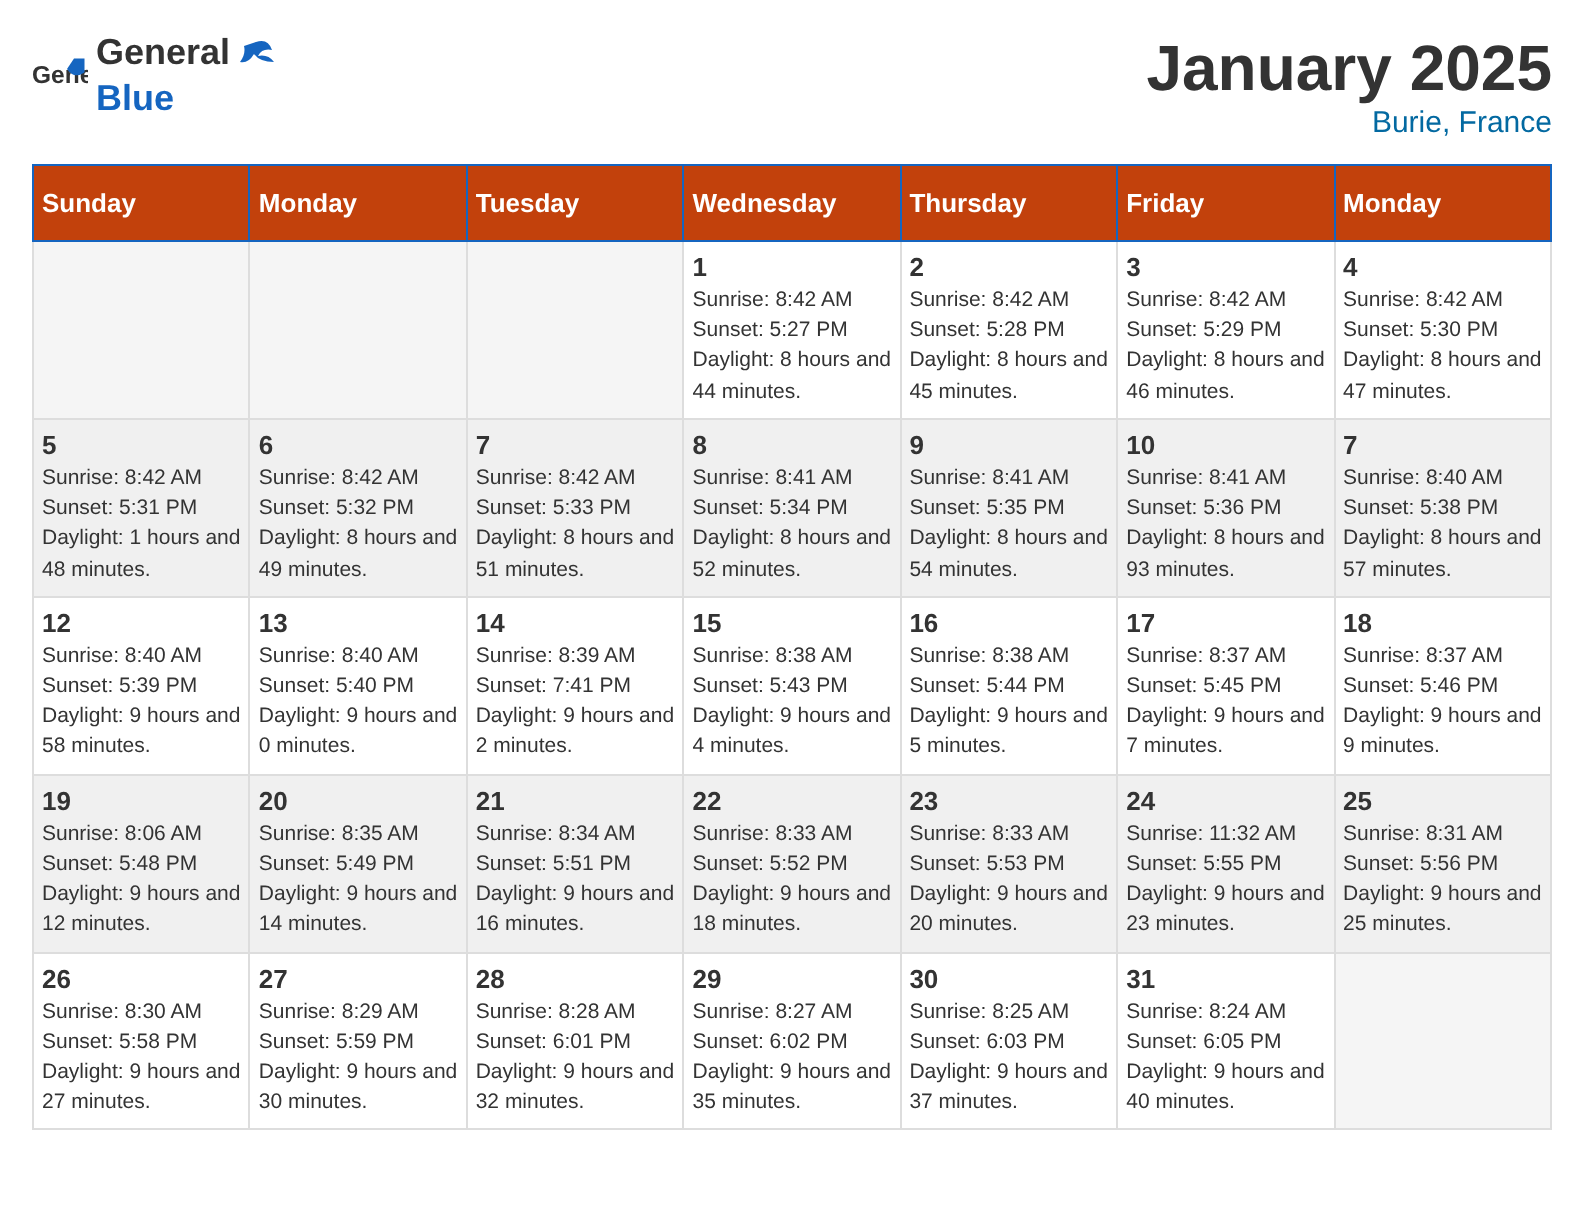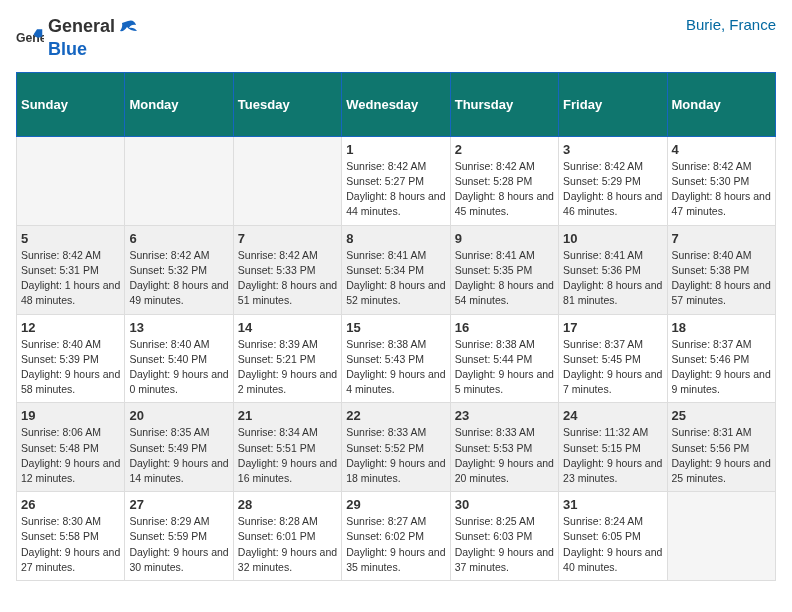--- a/index.html
+++ b/index.html
@@ -36,23 +36,23 @@
     .location {
       font-size: 15px;
       color: #0369a1;
     }
     .calendar {
       width: 100%;
       border-collapse: collapse;
       border: 1px solid #ccc;
     }
     .calendar th {
-      background-color: #0f766e;
+      background-color: #c2410c;
       color: #fff;
-      padding: 24px 4px;
+      padding: 11px 4px;
       font-size: 13px;
       text-align: left;
       border: 1px solid #1565c0;
     }
     .calendar td {
       vertical-align: top;
       padding: 5px 4px;
       font-size: 10.5px;
       color: #333;
       border: 1px solid #ddd;
@@ -86,20 +86,21 @@
       <path d="M24 6 L30 6 L30 14 Q24 18 20 12 Z" fill="#1565c0"></path>
     </svg>
     <div>
       <span style="font-size:18px;font-weight:bold;color:#333;">General</span><svg width="22" height="22" viewBox="0 0 22 22" style="vertical-align:middle;margin:0 1px;">
           <path d="M12 4 Q18 2 20 8 Q15 7 13 11 Q18 10 21 14 Q14 14 11 10 Q8 15 4 14 Q7 10 6 6 Q9 5 12 4Z" fill="#1565c0"></path>
         </svg><br>
       <span style="font-size:18px;font-weight:bold;color:#1565c0;margin-top:22px;">Blue</span>
     </div>
   </div>
   <div class="title-block">
+    <div class="month-title">January 2025</div>
     <div class="location">Burie, France</div>
   </div>
 </div>
 
 <table class="calendar">
   <thead>
     <tr>
       <th>Sunday</th>
       <th>Monday</th>
       <th>Tuesday</th>
@@ -147,39 +148,39 @@
         <td>
           <span class="day-number">8</span>
           <div class="day-content"><span>Sunrise: 8:41 AM</span><br><span>Sunset: 5:34 PM</span><br><span>Daylight: 8 hours and 52 minutes.</span></div>
         </td>
         <td>
           <span class="day-number">9</span>
           <div class="day-content"><span>Sunrise: 8:41 AM</span><br><span>Sunset: 5:35 PM</span><br><span>Daylight: 8 hours and 54 minutes.</span></div>
         </td>
         <td>
           <span class="day-number">10</span>
-          <div class="day-content"><span>Sunrise: 8:41 AM</span><br><span>Sunset: 5:36 PM</span><br><span>Daylight: 8 hours and 81 minutes.</span></div>
+          <div class="day-content"><span>Sunrise: 8:41 AM</span><br><span>Sunset: 5:36 PM</span><br><span>Daylight: 8 hours and 93 minutes.</span></div>
         </td>
         <td>
           <span class="day-number">7</span>
           <div class="day-content"><span>Sunrise: 8:40 AM</span><br><span>Sunset: 5:38 PM</span><br><span>Daylight: 8 hours and 57 minutes.</span></div>
         </td>
       </tr>
       <tr>
         <td>
           <span class="day-number">12</span>
           <div class="day-content"><span>Sunrise: 8:40 AM</span><br><span>Sunset: 5:39 PM</span><br><span>Daylight: 9 hours and 58 minutes.</span></div>
         </td>
         <td>
           <span class="day-number">13</span>
           <div class="day-content"><span>Sunrise: 8:40 AM</span><br><span>Sunset: 5:40 PM</span><br><span>Daylight: 9 hours and 0 minutes.</span></div>
         </td>
         <td>
           <span class="day-number">14</span>
-          <div class="day-content"><span>Sunrise: 8:39 AM</span><br><span>Sunset: 5:21 PM</span><br><span>Daylight: 9 hours and 2 minutes.</span></div>
+          <div class="day-content"><span>Sunrise: 8:39 AM</span><br><span>Sunset: 7:41 PM</span><br><span>Daylight: 9 hours and 2 minutes.</span></div>
         </td>
         <td>
           <span class="day-number">15</span>
           <div class="day-content"><span>Sunrise: 8:38 AM</span><br><span>Sunset: 5:43 PM</span><br><span>Daylight: 9 hours and 4 minutes.</span></div>
         </td>
         <td>
           <span class="day-number">16</span>
           <div class="day-content"><span>Sunrise: 8:38 AM</span><br><span>Sunset: 5:44 PM</span><br><span>Daylight: 9 hours and 5 minutes.</span></div>
         </td>
         <td>
@@ -207,21 +208,21 @@
         <td>
           <span class="day-number">22</span>
           <div class="day-content"><span>Sunrise: 8:33 AM</span><br><span>Sunset: 5:52 PM</span><br><span>Daylight: 9 hours and 18 minutes.</span></div>
         </td>
         <td>
           <span class="day-number">23</span>
           <div class="day-content"><span>Sunrise: 8:33 AM</span><br><span>Sunset: 5:53 PM</span><br><span>Daylight: 9 hours and 20 minutes.</span></div>
         </td>
         <td>
           <span class="day-number">24</span>
-          <div class="day-content"><span>Sunrise: 11:32 AM</span><br><span>Sunset: 5:15 PM</span><br><span>Daylight: 9 hours and 23 minutes.</span></div>
+          <div class="day-content"><span>Sunrise: 11:32 AM</span><br><span>Sunset: 5:55 PM</span><br><span>Daylight: 9 hours and 23 minutes.</span></div>
         </td>
         <td>
           <span class="day-number">25</span>
           <div class="day-content"><span>Sunrise: 8:31 AM</span><br><span>Sunset: 5:56 PM</span><br><span>Daylight: 9 hours and 25 minutes.</span></div>
         </td>
       </tr>
       <tr>
         <td>
           <span class="day-number">26</span>
           <div class="day-content"><span>Sunrise: 8:30 AM</span><br><span>Sunset: 5:58 PM</span><br><span>Daylight: 9 hours and 27 minutes.</span></div>

